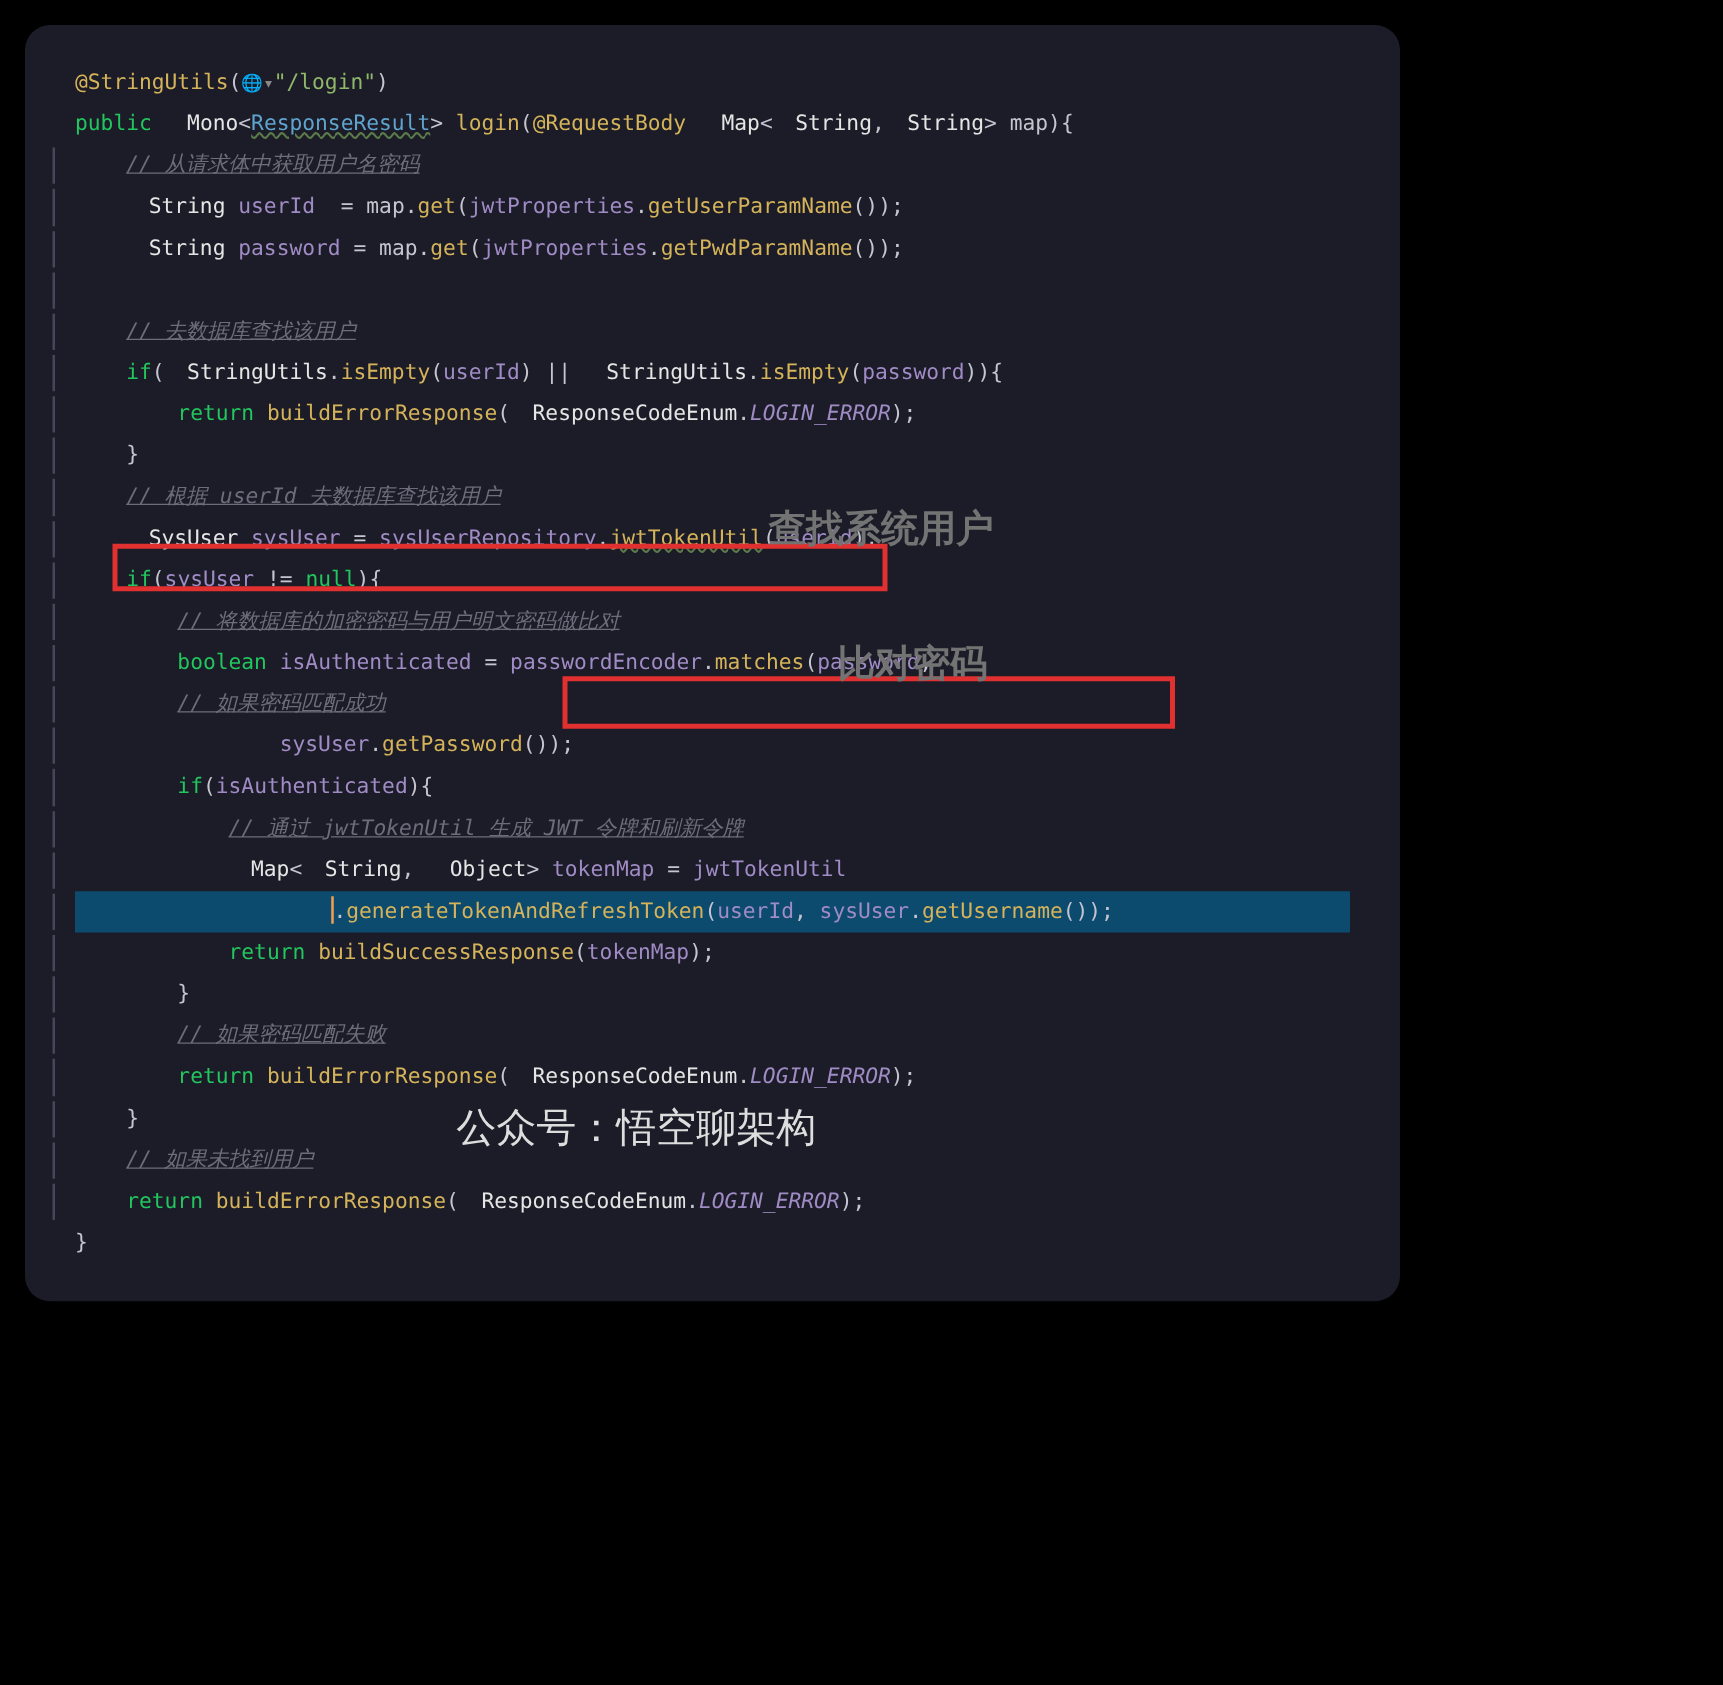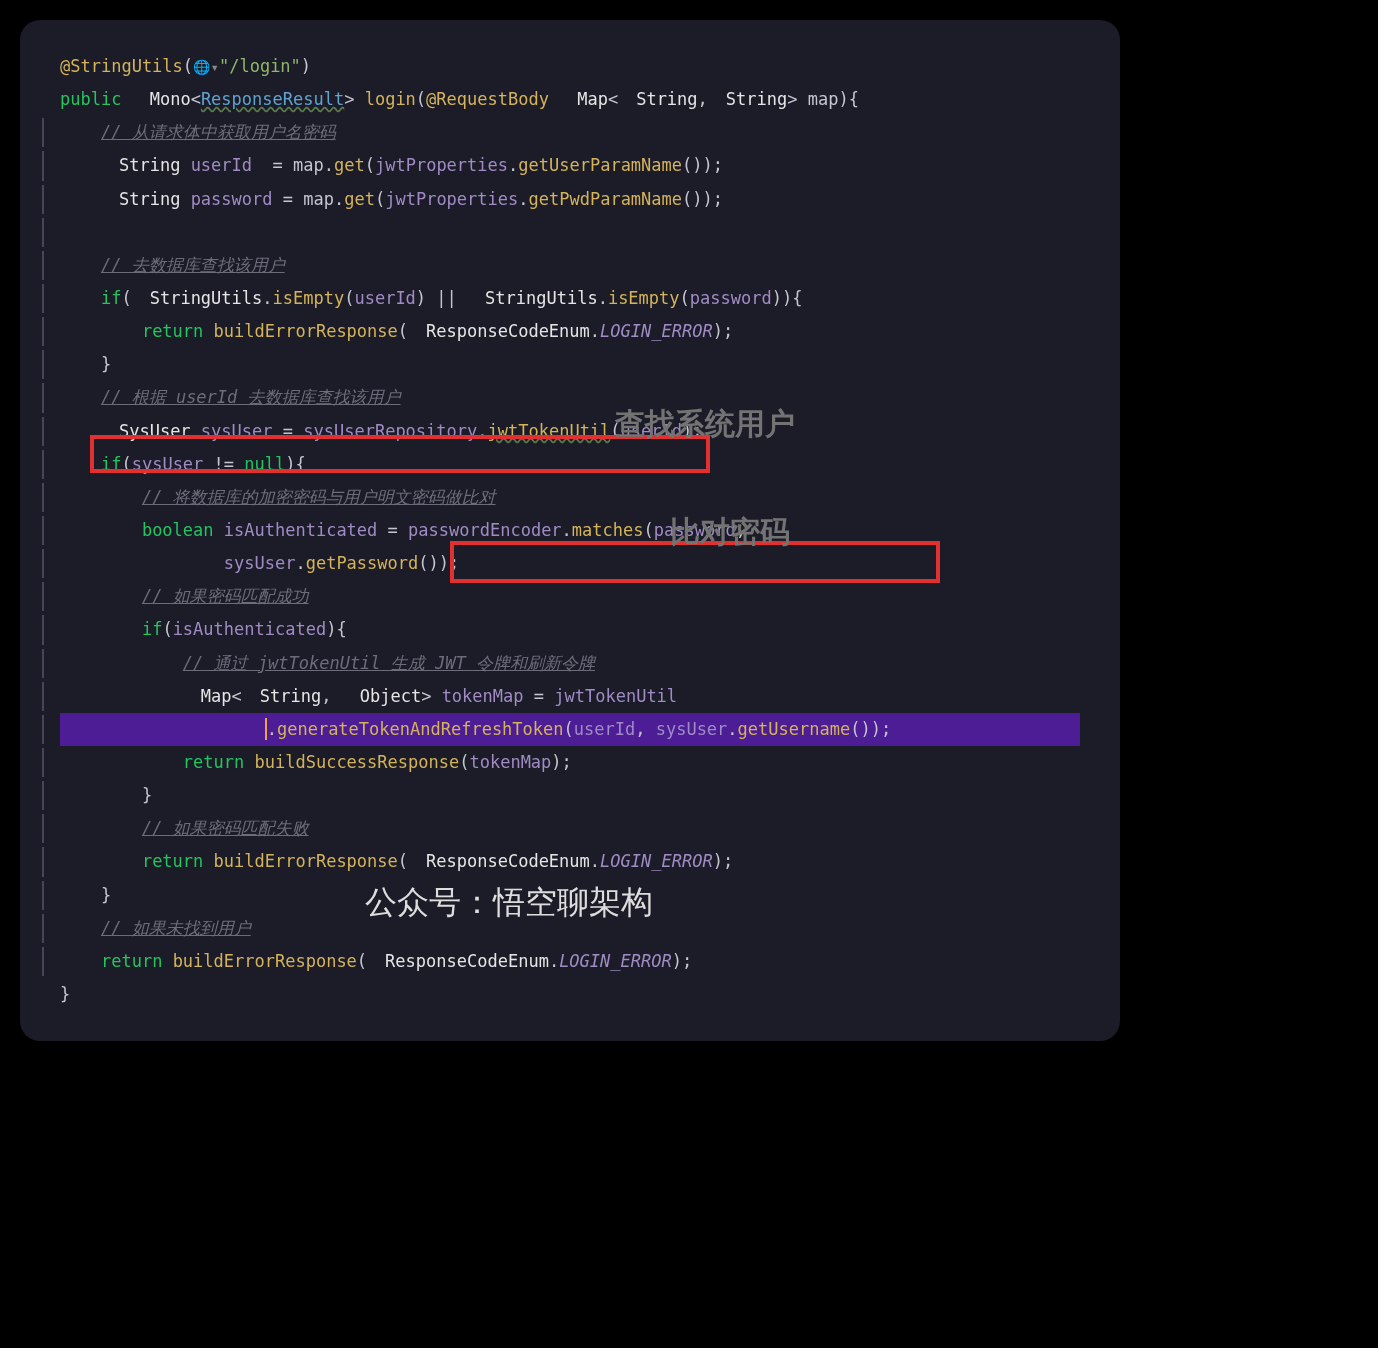--- a/index.html
+++ b/index.html
@@ -12,21 +12,21 @@
   }
   .editor {
     background: #1b1c27;
     border-radius: 20px;
     padding: 30px 40px;
     width: 1100px;
     position: relative;
     line-height: 1.95;
   }
   .line { white-space: pre; position: relative; }
-  .line.highlight { background: #4c1d95; }
+  .line.highlight { background: #0c4a6e; }
 
   .annotation { color: #d4b35a; }
   .globe { color: #888; font-size: 14px; }
   .keyword { color: #22c55e; }
   .type { color: #e5e5e5; padding-left: 18px; }
   .type-link { color: #5fa3cf; text-decoration-line: underline; text-decoration-style: wavy; text-decoration-color: #5a7a4a; }
   .method { color: #d4b35a; }
   .method-wave { color: #d4b35a; text-decoration-line: underline; text-decoration-style: wavy; text-decoration-color: #5a7a4a; }
   .param { color: #c5c5d0; }
   .var { color: #a08bc5; }
@@ -103,23 +103,23 @@
 <div class="line"><span class="gutter-bar"></span>    <span class="comment">// 根据 userId 去数据库查找该用户</span></div>
 
 <div class="line"><span class="gutter-bar"></span>    <span class="type">SysUser</span> <span class="var">sysUser</span> <span class="punct">=</span> <span class="var">sysUserRepository</span><span class="dot">.</span><span class="method-wave">jwtTokenUtil</span><span class="punct">(</span><span class="var">userId</span><span class="punct">);</span></div>
 
 <div class="line"><span class="gutter-bar"></span>    <span class="keyword">if</span><span class="punct">(</span><span class="var">sysUser</span> <span class="punct">!=</span> <span class="keyword">null</span><span class="punct">){</span></div>
 
 <div class="line"><span class="gutter-bar"></span>        <span class="comment">// 将数据库的加密密码与用户明文密码做比对</span></div>
 
 <div class="line"><span class="gutter-bar"></span>        <span class="keyword">boolean</span> <span class="var">isAuthenticated</span> <span class="punct">=</span> <span class="var">passwordEncoder</span><span class="dot">.</span><span class="method">matches</span><span class="punct">(</span><span class="var">password</span><span class="punct">,</span></div>
 
+<div class="line"><span class="gutter-bar"></span>        <span class="comment">// 如果密码匹配成功</span></div>
+
 <div class="line"><span class="gutter-bar"></span>                <span class="var">sysUser</span><span class="dot">.</span><span class="method">getPassword</span><span class="punct">());</span></div>
-
-<div class="line"><span class="gutter-bar"></span>        <span class="comment">// 如果密码匹配成功</span></div>
 
 <div class="line"><span class="gutter-bar"></span>        <span class="keyword">if</span><span class="punct">(</span><span class="var">isAuthenticated</span><span class="punct">){</span></div>
 
 <div class="line"><span class="gutter-bar"></span>            <span class="comment">// 通过 jwtTokenUtil 生成 JWT 令牌和刷新令牌</span></div>
 
 <div class="line"><span class="gutter-bar"></span>            <span class="type">Map</span><span class="punct">&lt;</span><span class="type">String</span><span class="punct">, </span><span class="type">Object</span><span class="punct">&gt;</span> <span class="var">tokenMap</span> <span class="punct">=</span> <span class="var">jwtTokenUtil</span></div>
 
 <div class="line highlight"><span class="gutter-bar"></span>                    <span class="caret"></span><span class="dot">.</span><span class="method">generateTokenAndRefreshToken</span><span class="punct">(</span><span class="var">userId</span><span class="punct">, </span><span class="var">sysUser</span><span class="dot">.</span><span class="method">getUsername</span><span class="punct">());</span></div>
 
 <div class="line"><span class="gutter-bar"></span>            <span class="keyword">return</span> <span class="method">buildSuccessResponse</span><span class="punct">(</span><span class="var">tokenMap</span><span class="punct">);</span></div>

